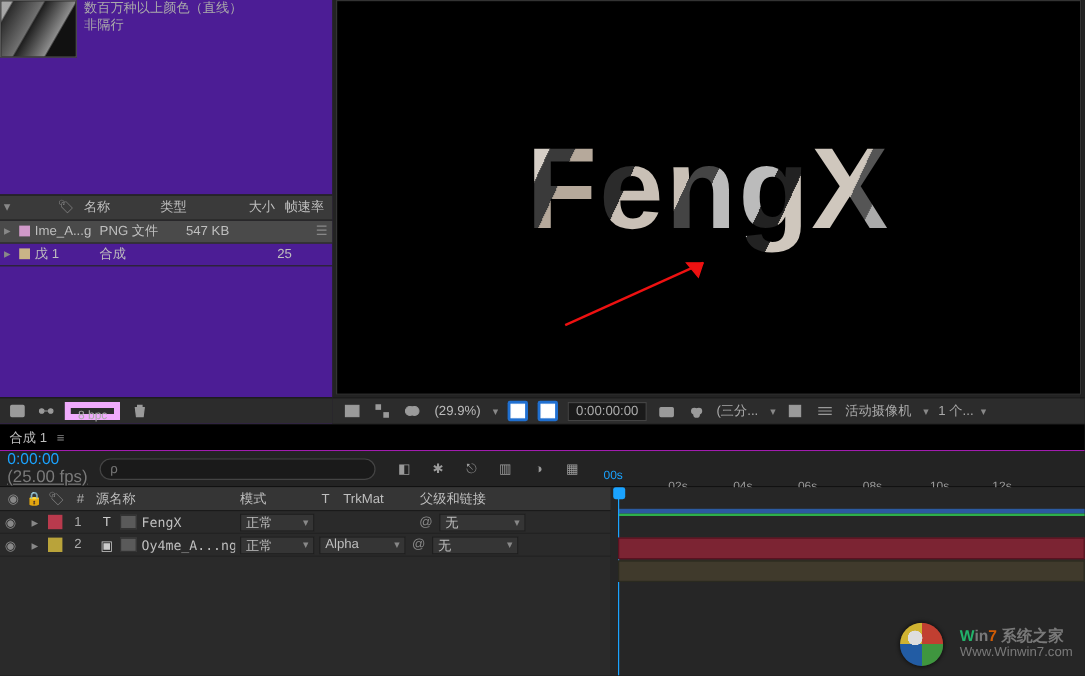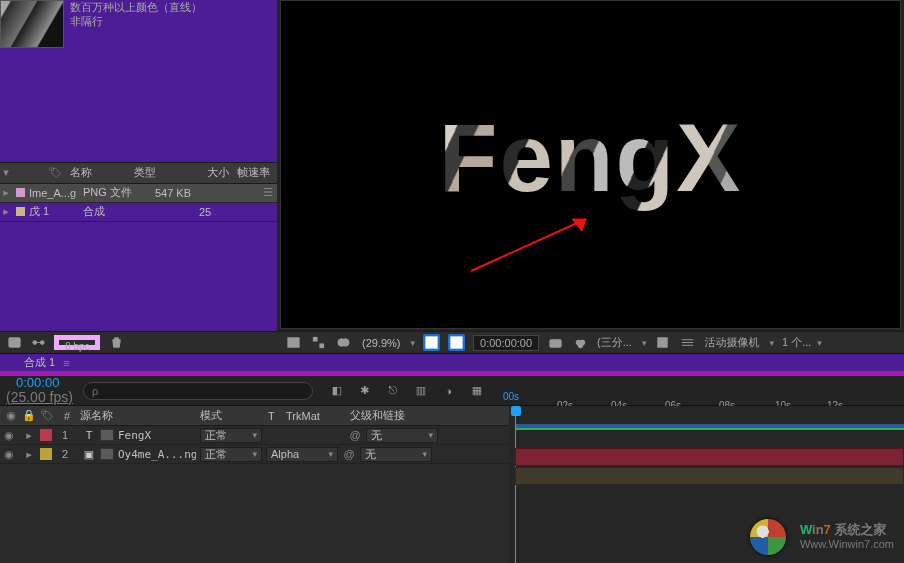--- a/index.html
+++ b/index.html
@@ -28,21 +28,21 @@
 
   .proj-row { display: flex; align-items: center; height: 19px; border-bottom: 1px solid #262626; }
   .proj-row.sel { background: #4a4a4a; }
   .proj-row .exp { width: 12px; text-align: center; color: #888; }
   .proj-row .swatch { width: 9px; height: 9px; margin: 0 4px; }
   .sw-pink { background: #d099c9; }
   .sw-tan  { background: #c9b487; }
   .proj-row .rname { width: 54px; overflow: hidden; text-overflow: ellipsis; white-space: nowrap; }
   .proj-row .rtype { width: 66px; }
   .proj-row .rsize { width: 42px; text-align: right; }
-  .proj-row .rrate { width: 40px; padding-left: 8px;}
+  .proj-row .rrate { width: 40px; padding-left: 8px; margin-left: 32px;}
   .proj-row .menu-ic { margin-left: auto; margin-right: 4px; color: #888; }
 
   .proj-bottom { display: flex; align-items: center; height: 22px; background: #2c2c2c; border-top: 1px solid #1a1a1a; gap: 8px; padding: 0 6px; }
   .mini-ic { width: 16px; height: 16px; display: inline-flex; align-items: center; justify-content: center; color: #9a9a9a; }
   .bpc-box { border: 5px solid #f0abfc; padding: 0 6px; height: 15px; line-height: 13px; font-size: 10px; color: #aaa; }
 
   .viewer { flex: 1; margin: 0 3px 2px 3px; background: #000; border: 1px solid #333; position: relative; display: flex; align-items: center; justify-content: center; overflow: hidden; }
   .canvas { position: relative; width: 520px; height: 320px; background: #000; }
   .fx-text { position: absolute; left: 50%; top: 50%; transform: translate(-50%, -56%); font-size: 96px; font-weight: 800; font-family: Impact, "Arial Black", sans-serif; letter-spacing: 2px; background: linear-gradient(115deg,#d6cfc7 0 8%,#3a3a3a 8% 14%,#b6a99b 14% 24%,#2b2b2b 24% 30%,#c9c0b6 30% 44%,#444 44% 50%,#bbb 50% 64%,#222 64% 70%,#cfc7bd 70% 84%,#555 84% 90%,#aaa 90% 100%); -webkit-background-clip: text; background-clip: text; color: transparent; }
 
@@ -53,25 +53,25 @@
   .vb-ic { width: 17px; height: 17px; display: inline-flex; align-items: center; justify-content: center; color: #9a9a9a; }
   .vb-ic.active { background: #1f6fd0; color: #fff; border-radius: 2px; }
   .vb-ic.active2 { background: #1f6fd0; color: #fff; border-radius: 2px; }
   .zoom { color: #bbb; font-size: 11px; margin: 0 2px; }
   .timebox { background: #1a1a1a; border: 1px solid #444; padding: 1px 6px; font-size: 11px; color: #aaa; }
   .dd { display: flex; align-items: center; gap: 10px; color: #aaa; font-size: 11px; }
   .dd-lite { display: flex; align-items: center; gap: 6px; color: #aaa; font-size: 11px; }
   .caret { font-size: 9px; color: #888; }
 
   .timeline { height: 210px; background: #232323; border-top: 1px solid #111; display: flex; flex-direction: column; }
-  .tl-tab { height: 22px; display: flex; align-items: center; padding: 0 24px; background: #4c1d95; border-bottom: 5px solid #a21caf; gap: 8px; }
+  .tl-tab { height: 22px; display: flex; align-items: center; padding: 0 8px; background: #000000; border-bottom: 1px solid #a21caf; gap: 8px; }
   .tl-tab .close { color: #888; }
 
   .tl-top { height: 30px; display: flex; align-items: center; background: #232323; border-bottom: 1px solid #111; }
-  .tl-time { color: #1aa3ff; font-size: 13px; line-height: 13px; padding: 0 16px; }
+  .tl-time { color: #1aa3ff; font-size: 13px; line-height: 13px; padding: 0 6px; }
   .tl-fps  { color: #7a7a7a; font-size: 14px; padding: 0 6px; text-decoration: underline; }
   .tl-search { flex: 0 0 230px; margin-left: 4px; }
   .tl-search input { width: 100%; height: 18px; background: #1a1a1a; border: 1px solid #444; border-radius: 9px; color: #bbb; padding: 0 20px 0 8px; font-size: 11px; outline: none; }
   .tl-icons { display: flex; gap: 12px; margin-left: 16px; }
 
   .tl-body { flex: 1; display: flex; position: relative; }
   .tl-left { width: 509px; background: #2a2a2a; display: flex; flex-direction: column; }
   .tl-right { flex: 1; position: relative; background: #262626; }
 
   .tl-cols { display: flex; align-items: center; height: 20px; background: #353535; border-bottom: 1px solid #1a1a1a; padding-left: 4px; gap: 4px; }

